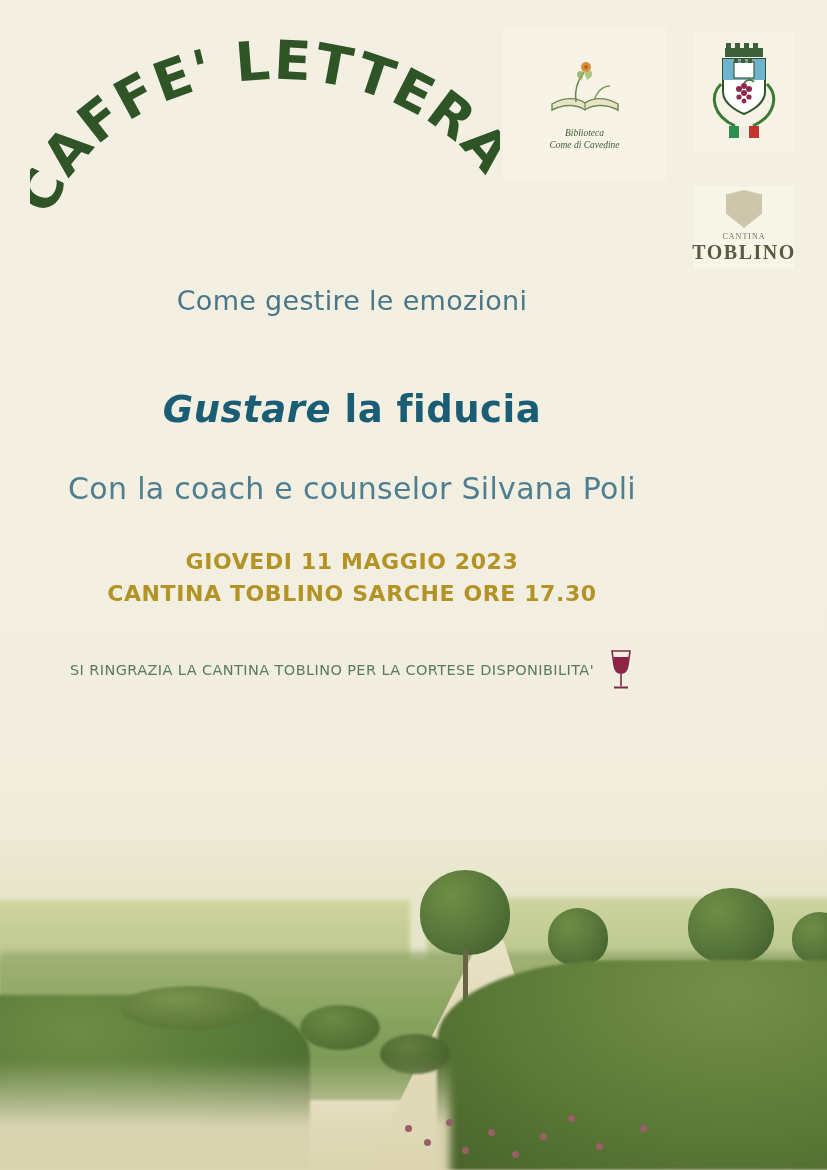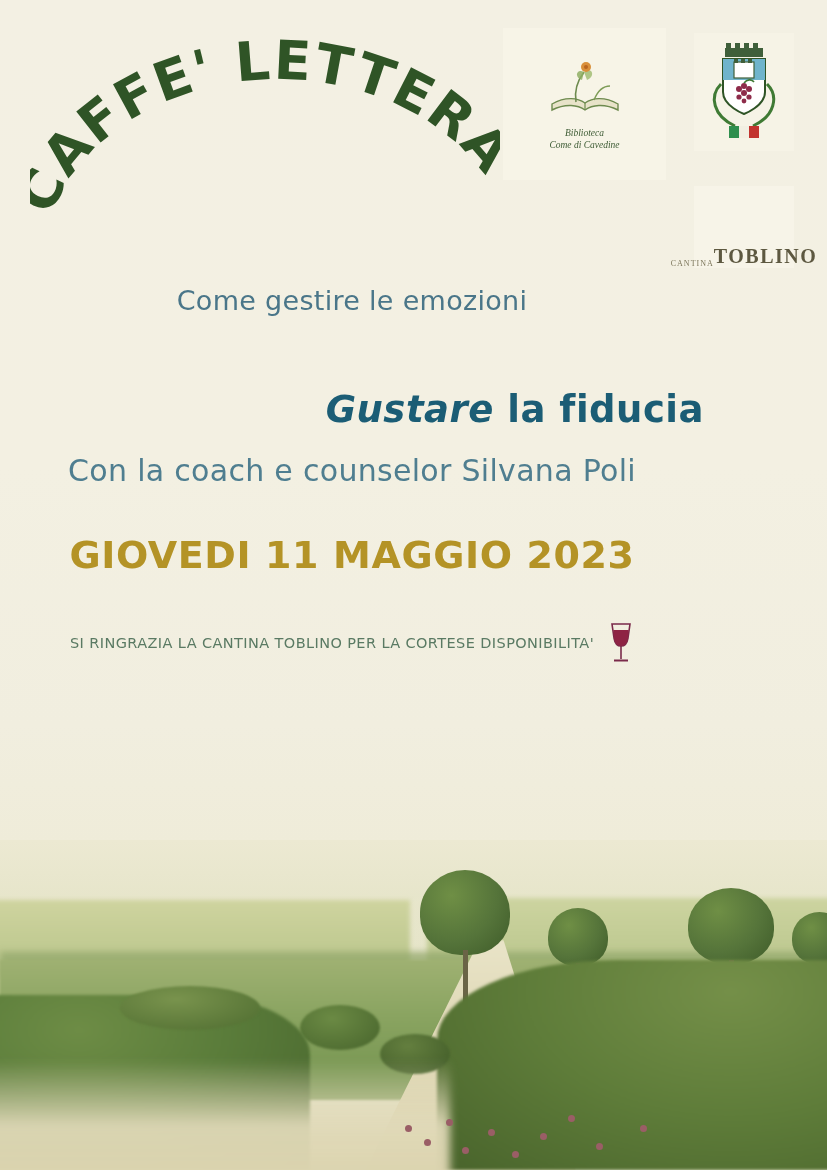--- a/index.html
+++ b/index.html
@@ -205,22 +205,22 @@
     justify-content: center;
   }
   .logo-toblino {
     position: absolute;
     left: 694px;
     top: 186px;
     width: 100px;
     height: 82px;
     background: #f7f4e8;
     display: flex;
-    flex-direction: row;
-    align-items: flex-end;
+    flex-direction: column;
+    align-items: center;
     justify-content: center;
   }
   .toblino-crest {
     width: 36px;
     height: 38px;
     background: #c6bda0;
     clip-path: polygon(50% 0%, 100% 12%, 100% 62%, 50% 100%, 0% 62%, 0% 12%);
     opacity: 0.85;
   }
   .toblino-small {
@@ -253,37 +253,36 @@
     line-height: 1.55;
     letter-spacing: 0.3px;
   }
   .title {
     margin-top: 66px;
     font-family: "DejaVu Sans", sans-serif;
     font-size: 37px;
     font-weight: bold;
     color: #1b5d75;
     letter-spacing: 0.5px;
-    text-align: right;
   }
   .title .it {
     font-style: italic;
   }
   .coach {
-    margin-top: 22px;
+    margin-top: 40px;
     font-family: "DejaVu Sans", sans-serif;
     font-size: 30px;
     color: #4f7e90;
     letter-spacing: 0.3px;
   }
   .when {
     margin-top: 40px;
     font-family: "DejaVu Sans", sans-serif;
     font-weight: bold;
-    font-size: 38px;
+    font-size: 22px;
     color: #b49326;
     letter-spacing: 0.6px;
     line-height: 1.45;
   }
   .free {
     margin-top: 38px;
     font-family: "DejaVu Sans", sans-serif;
     font-size: 21px;
     color: #bfa24a;
     letter-spacing: 1px;
@@ -437,20 +436,21 @@
     </div>
 
     <div class="title">
       <span class="it">Gustare</span><span> la fiducia</span>
     </div>
 
     <div class="coach">Con la coach e counselor Silvana Poli</div>
 
     <div class="when">
       <div>GIOVEDI 11 MAGGIO 2023</div>
+      <div>CANTINA TOBLINO SARCHE ORE 17.30</div>
     </div>
 
 
     <div class="thanks-row">
       <div class="thanks">SI RINGRAZIA LA CANTINA TOBLINO PER LA CORTESE DISPONIBILITA'</div>
       <div class="glass">
         <svg width="26" height="44" viewBox="0 0 26 44" aria-hidden="true">
           <path d="M4 3 H 22 L 20 17 C 19 23, 16 25, 13 25 C 10 25, 7 23, 6 17 Z" fill="none" stroke="#7a2a4a" stroke-width="1.6"></path>
           <path d="M5.3 9 H 20.7 L 20 17 C 19 23, 16 25, 13 25 C 10 25, 7 23, 6 17 Z" fill="#8e2344"></path>
           <path d="M13 25 V 38" stroke="#7a2a4a" stroke-width="1.6"></path>

